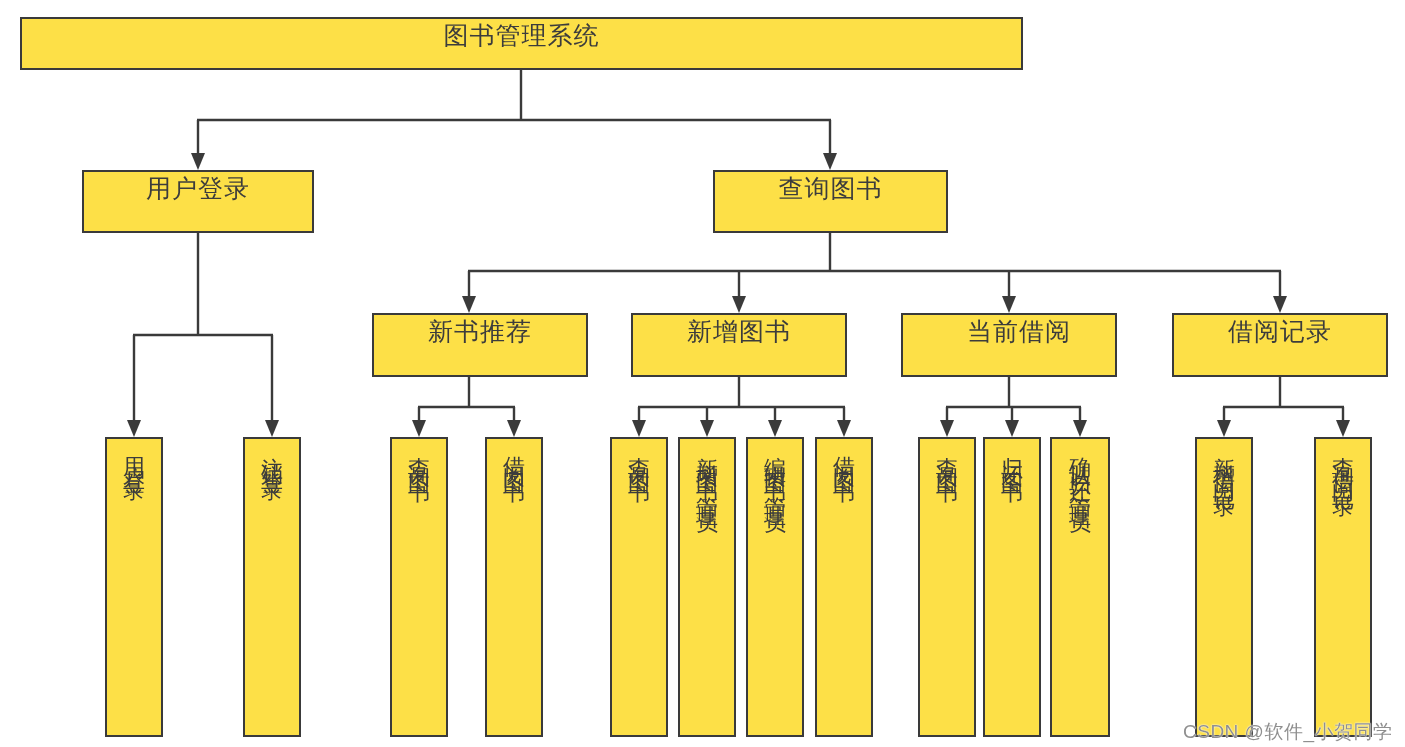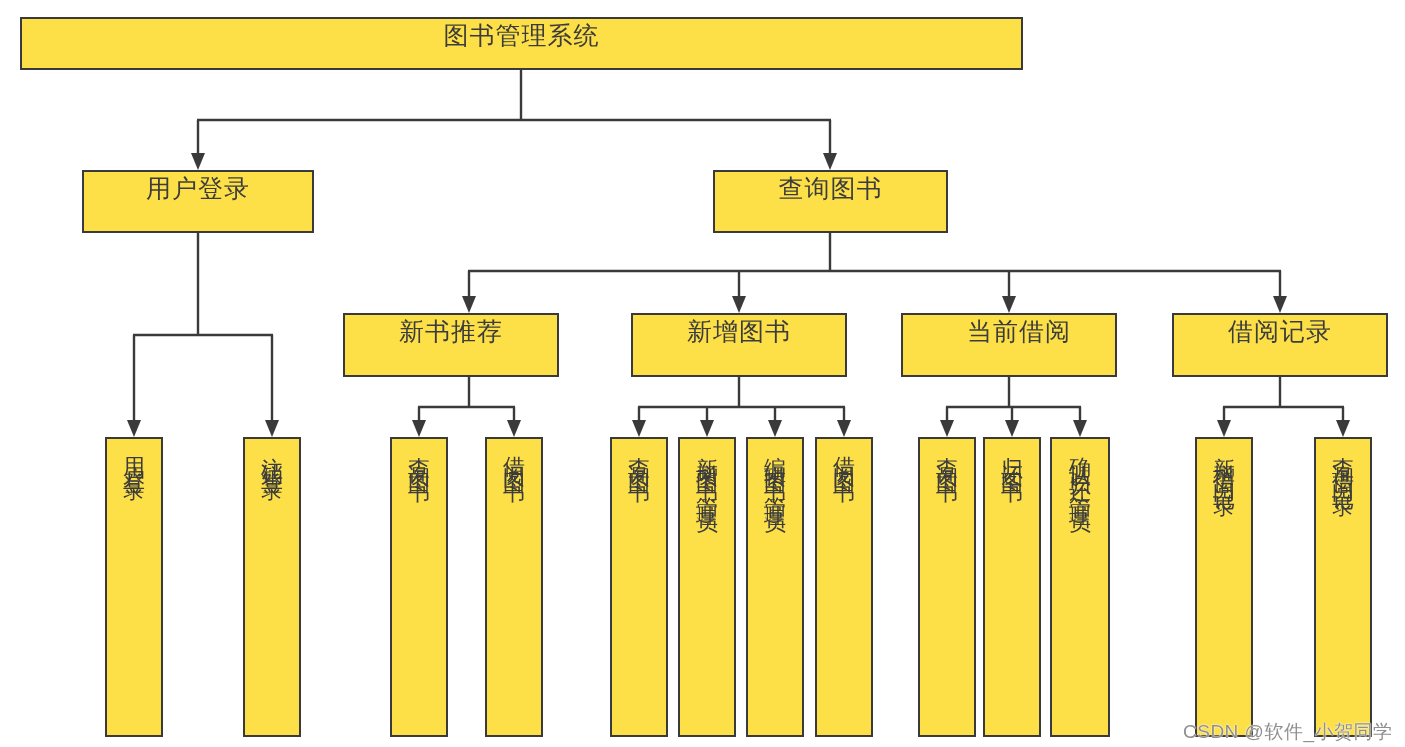--- a/index.html
+++ b/index.html
@@ -27,21 +27,21 @@
     font-size:22px;
     letter-spacing:8px;
     line-height:1;
     white-space:nowrap;
   }
   .root  {left:20px;  top:17px;  width:1003px;height:53px;}
   .lvl2  {top:170px;height:63px;}
   .b-userlogin{left:82px; width:232px;}
   .b-bookmgmt{left:713px;width:235px;}
   .lvl3  {top:313px;height:64px;width:216px;}
-  .b-newrec {left:343px;}
+  .b-newrec {left:372px;}
   .b-borrow {left:631px;}
   .b-current{left:901px;padding-left:20px;}
   .b-records{left:1172px;}
   .leaf  {top:437px;height:300px;width:58px;}
   .watermark{
     position:absolute;left:1183px;top:719px;
     font-size:19px;letter-spacing:.5px;
     color:var(--watermark,#8f8f8f);
     text-shadow:0 0 2px rgba(255,255,255,.95),0 0 1px rgba(255,255,255,.95);
     white-space:nowrap;z-index:5;text-align:right;

